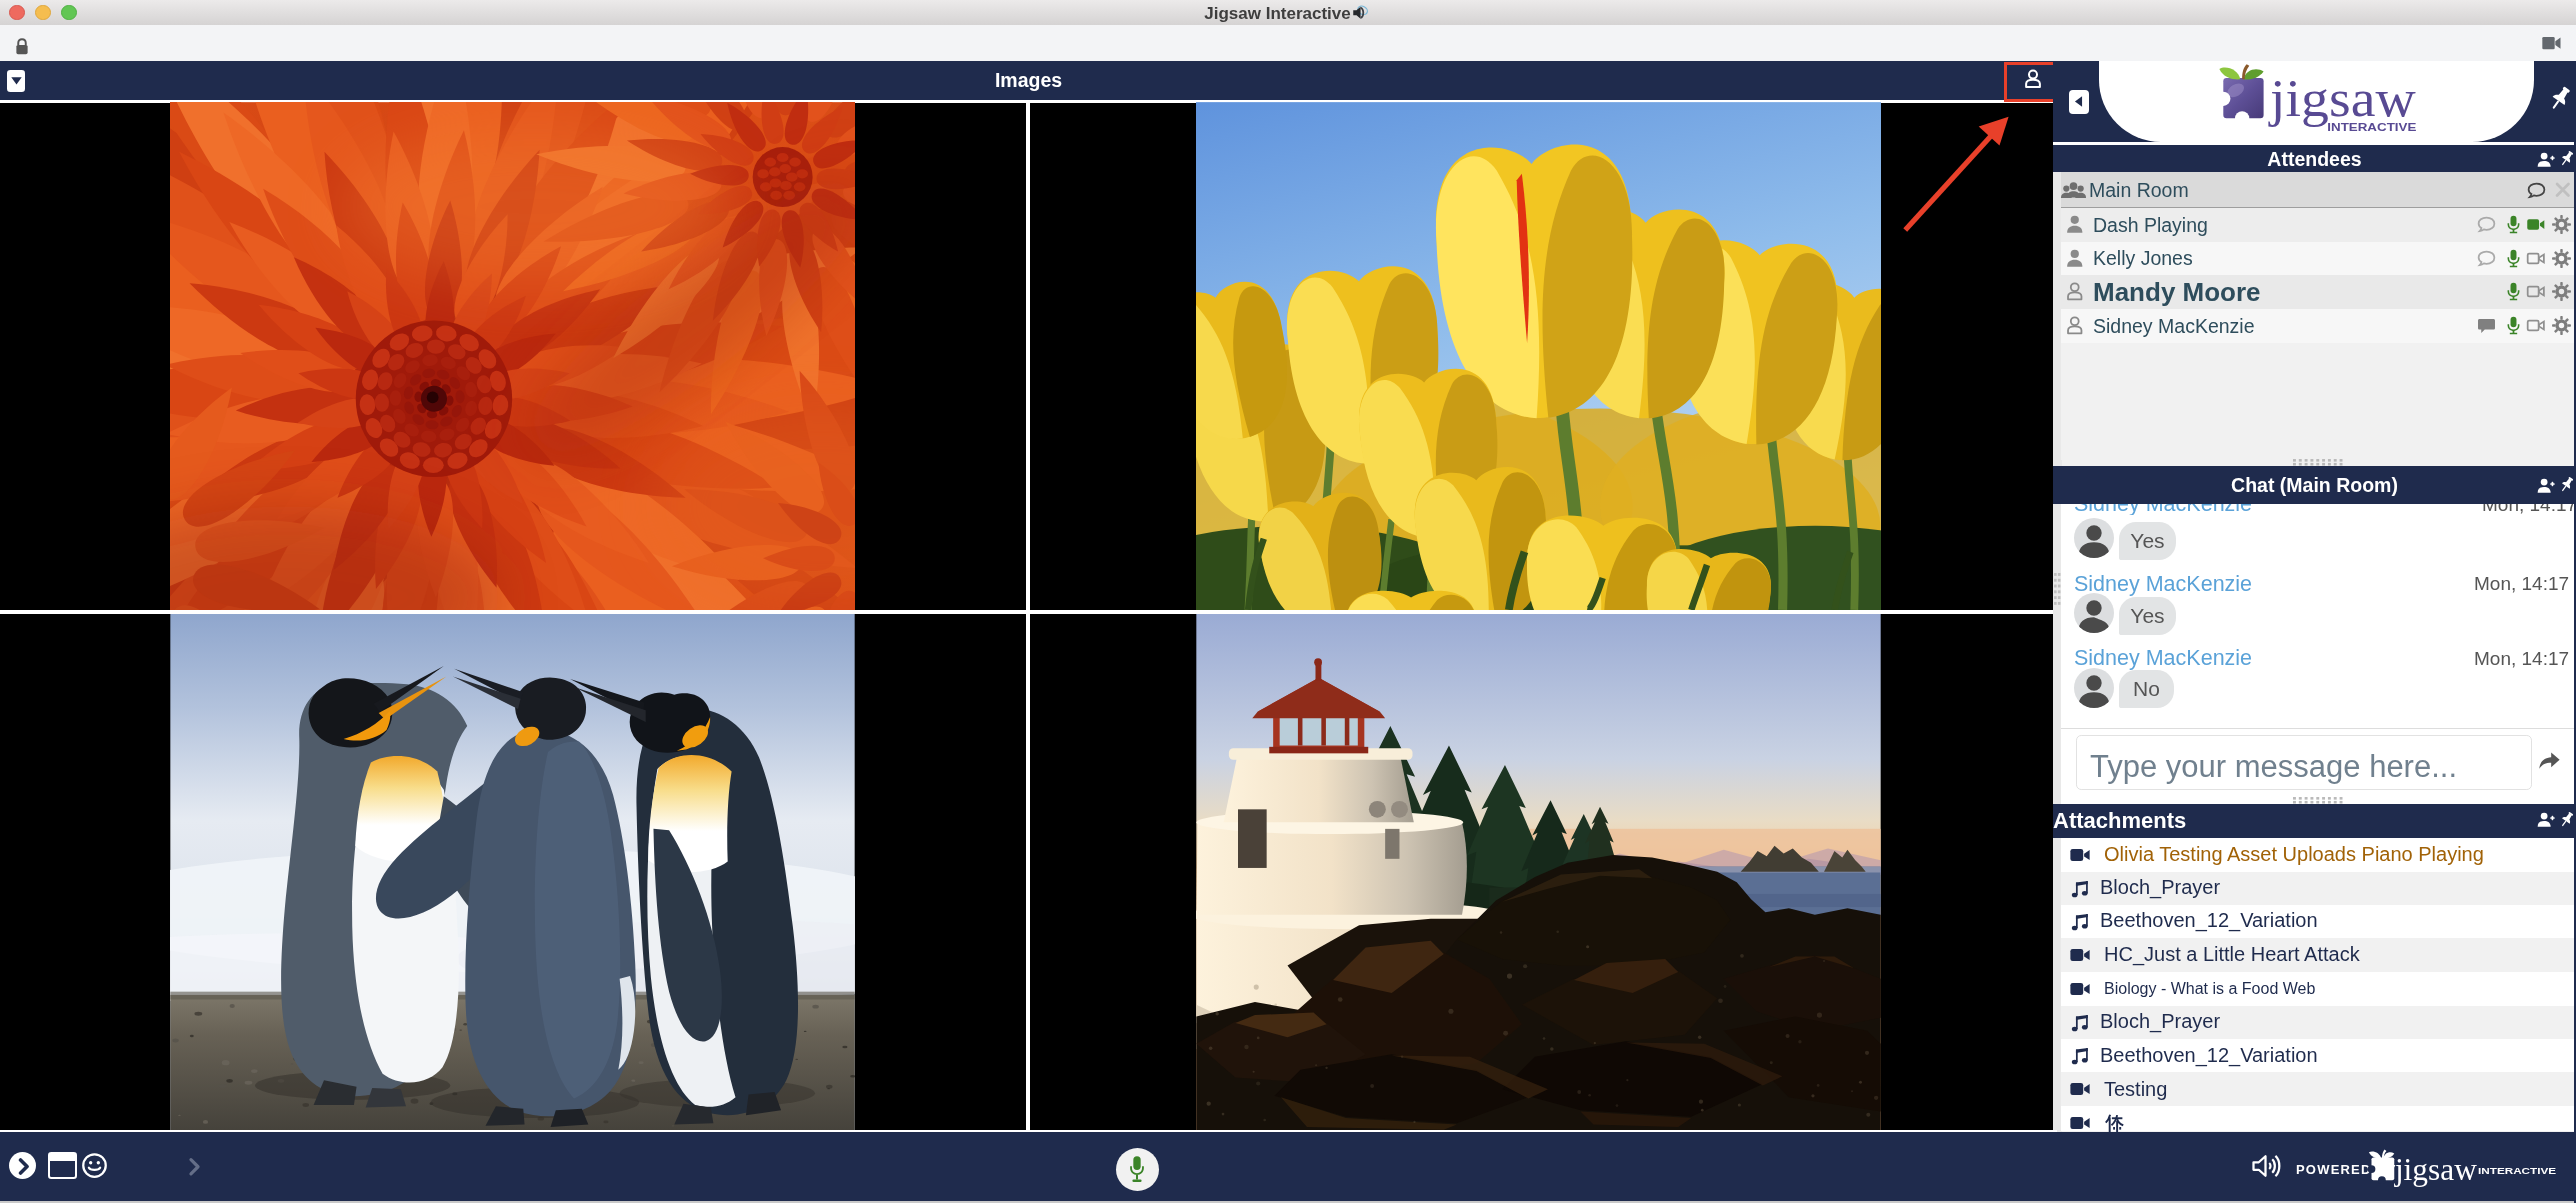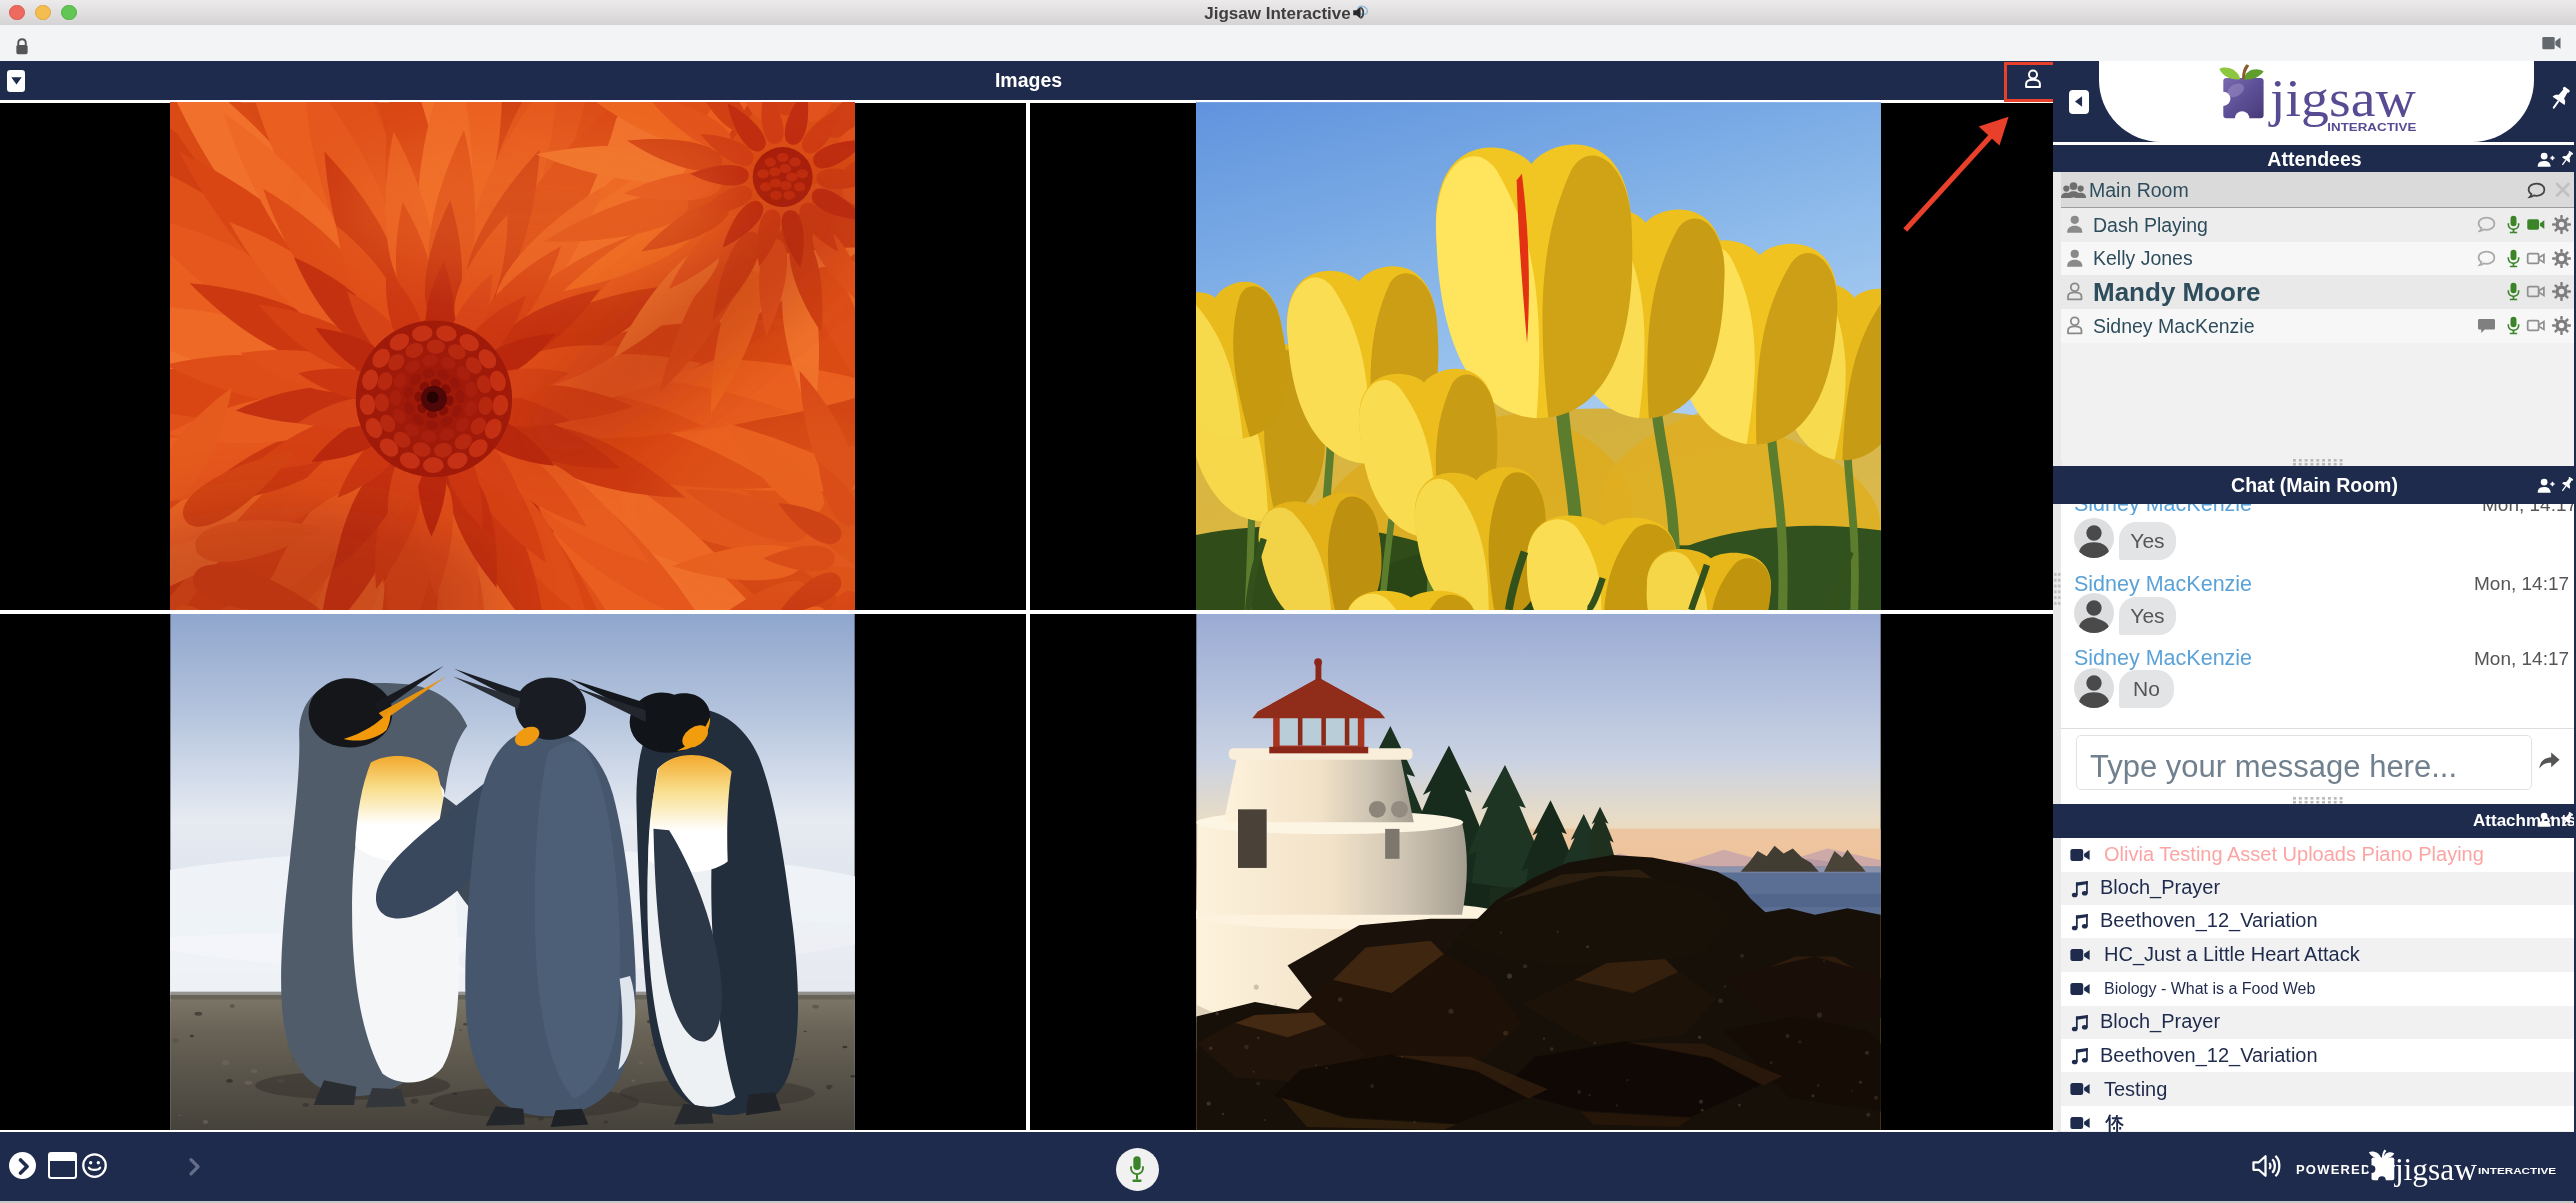--- a/index.html
+++ b/index.html
@@ -1049,42 +1049,42 @@
     <rect x="9" y="6" width="4.5" height="4" fill="#b9b9b9"></rect>
     <rect x="18" y="6" width="4.5" height="4" fill="#b9b9b9"></rect>
     <rect x="27" y="6" width="4.5" height="4" fill="#b9b9b9"></rect>
     <rect x="36" y="6" width="4.5" height="4" fill="#b9b9b9"></rect>
     <rect x="45" y="6" width="4.5" height="4" fill="#b9b9b9"></rect>
     <rect x="54" y="6" width="4.5" height="4" fill="#b9b9b9"></rect>
     <rect x="63" y="6" width="4.5" height="4" fill="#b9b9b9"></rect>
     <rect x="72" y="6" width="4.5" height="4" fill="#b9b9b9"></rect>
   </svg>
 <div class="abs navy" style="left:2053px;top:804px;width:523px;height:34px;"></div>
-<div class="abs" style="left:2053px;top:810px;width:523px;height:21px;color:#fff;font-size:17px;font-weight:700;text-align:right;line-height:21px;">Attachments</div>
+<div class="abs" style="left:2053px;top:810px;width:523px;height:21px;color:#fff;font-size:22px;font-weight:700;text-align:left;line-height:21px;">Attachments</div>
 <svg class="abs" style="left:2536px;top:810px" width="19.5" height="19.5" viewBox="0 0 24 24">
     <circle cx="10" cy="7.5" r="4.2" fill="#fff"></circle>
     <path d="M 2 20.5 C 2 15.5 5.4 13.4 10 13.4 C 14.6 13.4 18 15.5 18 20.5 Z" fill="#fff"></path>
     <rect x="17.5" y="8.8" width="5.5" height="2.1" rx="0.8" fill="#fff"></rect>
     <rect x="19.2" y="7.1" width="2.1" height="5.5" rx="0.8" fill="#fff"></rect>
   </svg>
 <svg class="abs" style="left:2557px;top:810px" width="19.5" height="21" viewBox="0 0 24 26">
     <g fill="#fff" transform="rotate(35 12 12)">
       <rect x="9" y="2" width="6" height="2.4" rx="1"></rect>
       <path d="M 10 4 L 14 4 L 14.6 10 C 16.4 10.8 17.6 12.2 17.8 14 L 6.2 14 C 6.4 12.2 7.6 10.8 9.4 10 Z"></path>
       <rect x="11.2" y="14" width="1.6" height="7.5" rx="0.8"></rect>
     </g>
   </svg>
 <div class="abs" style="left:2061px;top:838px;width:515px;height:34px;background:#ffffff;"></div>
 <svg class="abs" style="left:2067px;top:844px" width="26" height="22" viewBox="0 0 24 24">
     <g fill="#1f2b4d">
       <rect x="1.5" y="5.5" width="14" height="13" rx="2.5"></rect>
       <path d="M 16.5 10.5 L 22.5 6.5 L 22.5 17.5 L 16.5 13.5 Z"></path>
     </g>
   </svg>
-<div class="abs" style="left:2104px;top:843px;height:23.5px;line-height:23.5px;font-size:20px;color:#fca5a5;">Olivia Testing Asset Uploads Piano Playing</div>
+<div class="abs" style="left:2104px;top:843px;height:23.5px;line-height:23.5px;font-size:20px;color:#a16207;">Olivia Testing Asset Uploads Piano Playing</div>
 <div class="abs" style="left:2061px;top:872px;width:515px;height:33px;background:#f1f1f1;"></div>
 <svg class="abs" style="left:2069px;top:878px" width="22" height="22" viewBox="0 0 24 24">
     <g fill="#1f2b4d">
       <ellipse cx="6.2" cy="18.6" rx="3.1" ry="2.5"></ellipse>
       <ellipse cx="17.2" cy="16.6" rx="3.1" ry="2.5"></ellipse>
       <rect x="7.6" y="5" width="1.9" height="13.6"></rect>
       <rect x="18.6" y="3.4" width="1.9" height="13.2"></rect>
       <path d="M 7.6 5 L 20.5 3.2 L 20.5 6.6 L 7.6 8.6 Z"></path>
     </g>
   </svg>

